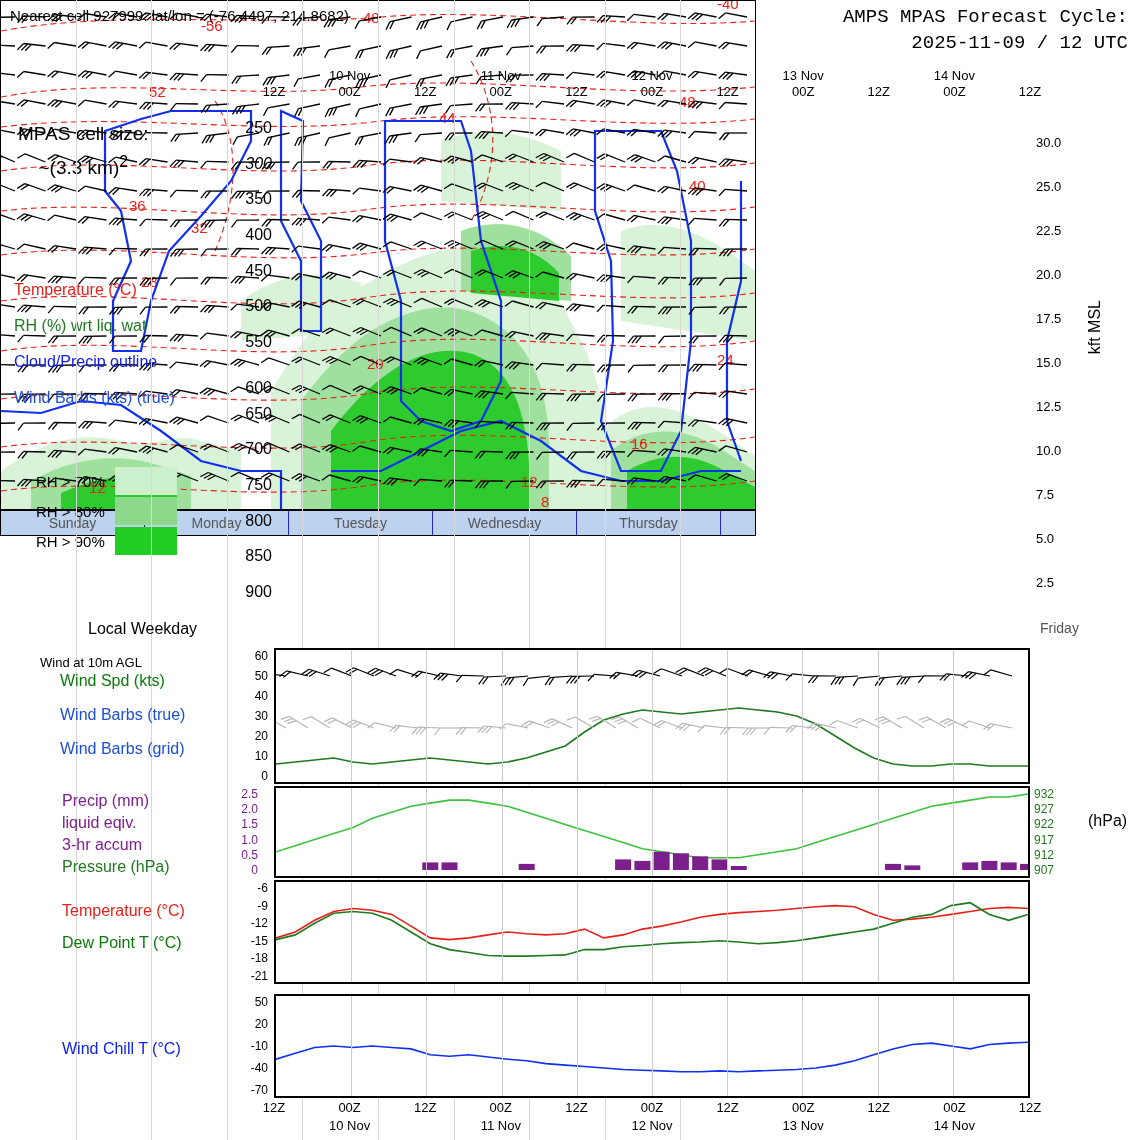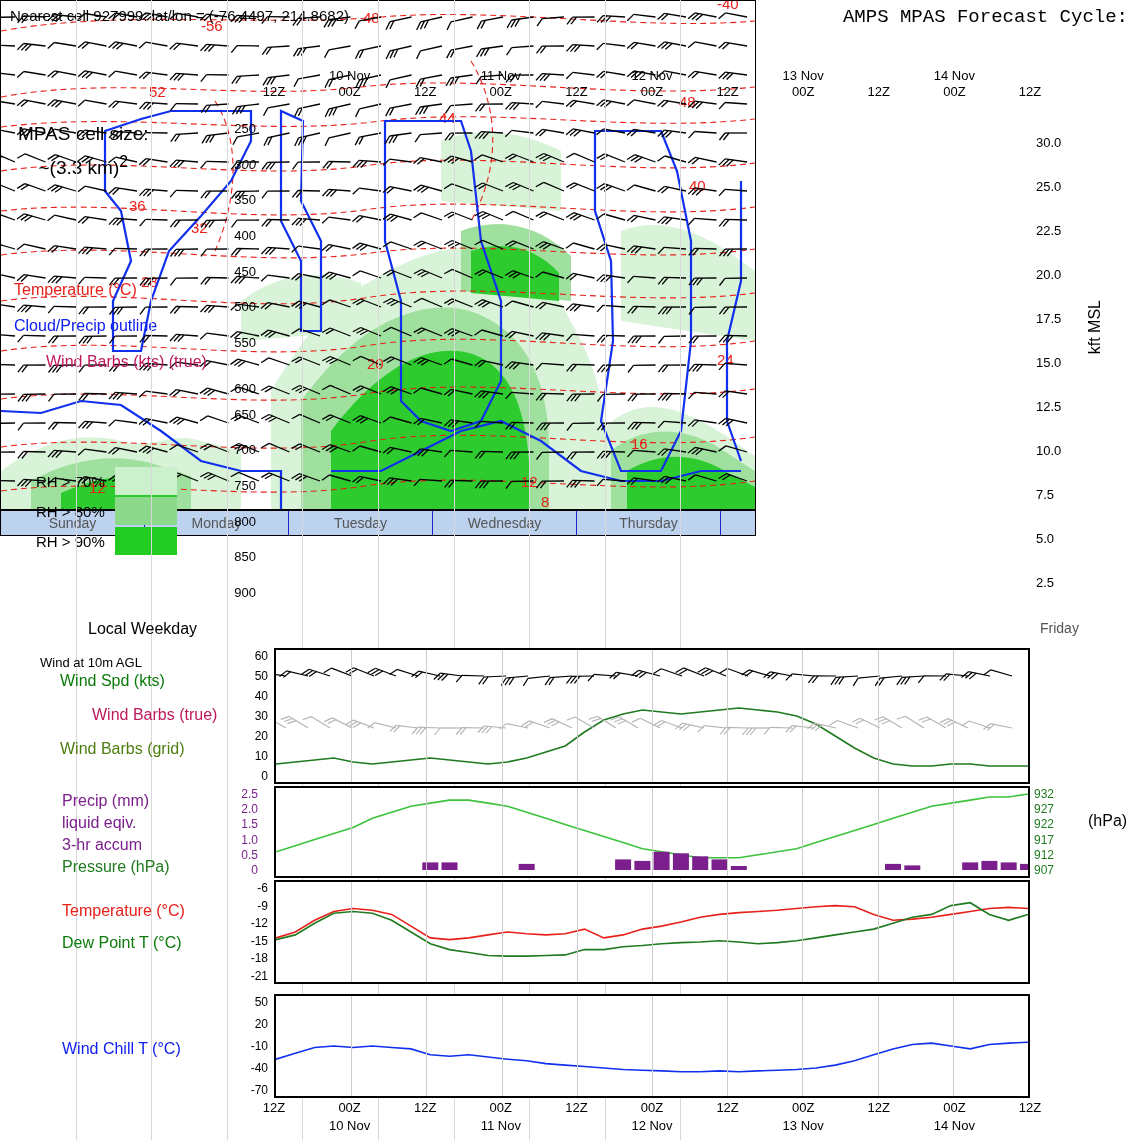--- a/index.html
+++ b/index.html
@@ -12,21 +12,21 @@
   
   #main-panel{left:274px;top:100px;width:756px;height:510px;border:1px solid #000;box-sizing:border-box;overflow:hidden;background:#fff;}
   #main-panel .grid-v{position:absolute;top:0;bottom:0;width:1px;background:#d8d8d8;}
 
   .toplabels{left:274px;top:68px;width:756px;height:32px;}
   .toplabels span{position:absolute;font-size:13px;text-align:center;transform:translateX(-50%);}
   .toplabels .d{top:0px;}
   .toplabels .h{top:16px;}
 
   .ylabels-left{left:234px;top:100px;width:38px;height:510px;}
-  .ylabels-left span{position:absolute;right:16px;font-size:13px;transform:translateY(-50%);}
+  .ylabels-left span{position:absolute;right:0;font-size:16px;transform:translateY(-50%);}
   .ylabels-right{left:1034px;top:100px;width:48px;height:510px;}
   .ylabels-right span{position:absolute;left:2px;font-size:13px;transform:translateY(-50%);}
   .kft-msl{left:1086px;top:300px;font-size:16px;writing-mode:vertical-rl;transform:rotate(180deg);}
 
   .legend-cell{left:18px;top:120px;font-size:19px;line-height:28px;}
   .legend-lines{left:14px;top:272px;font-size:16px;line-height:36px;}
   .legend-lines div{white-space:nowrap;}
   .rh-key{left:36px;top:466px;font-size:15px;}
   .rh-key .row{height:30px;display:flex;align-items:center;}
   .rh-key .sw{width:62px;height:28px;margin-left:10px;}
@@ -49,46 +49,48 @@
   .axis-left span{position:absolute;right:0;transform:translateY(-50%);white-space:nowrap;}
   .axis-right{position:absolute;width:60px;text-align:left;font-size:12px;}
   .axis-right span{position:absolute;left:0;transform:translateY(-50%);white-space:nowrap;}
 
   .lbl-block{position:absolute;font-size:16px;line-height:22px;}
   .g-green{color:#1f7a1f;}
   .g-dgreen{color:#0a7a0a;}
   .g-red{color:#e8201a;}
   .g-blue{color:#1020ee;}
   .g-purple{color:#7b1f8c;}
-  .g-grey{color:#4d7c0f;}
-  .g-black{color:#be185d;margin-left:32px;}
+  .g-grey{color:#1d4ed8;}
+  .g-black{color:#1d4ed8;}
 
   .bottom-axis{left:274px;top:1100px;width:756px;height:40px;}
   .bottom-axis span{position:absolute;font-size:13px;transform:translateX(-50%);}
   .bottom-axis .h{top:0;}
   .bottom-axis .d{top:18px;}
   svg{display:block;}
 </style>
 </head>
 <body>
 
 <div class="abs hdr-left">
   <div class="sub">Nearest cell 927999: lat/lon = (-76.4497, 214.8682)</div>
 </div>
 <div class="abs hdr-right">
   <div>AMPS MPAS Forecast Cycle:</div>
+  <div>2025-11-09 / 12 UTC</div>
 </div>
 
 <div class="abs legend-cell">
   <div>MPAS cell size:</div>
   <div style="text-align:center">~(3.3&nbsp;km)<sup>2</sup></div>
 </div>
 
 <div class="abs legend-lines">
   <div class="g-red">Temperature (°C)</div>
+  <div class="g-green">RH (%) wrt liq. wat</div>
   <div class="g-blue">Cloud/Precip outline</div>
   <div class="g-black">Wind Barbs (kts) (true)</div>
 </div>
 
 <div class="abs rh-key">
   <div class="row">
     <span>RH &gt; 70%</span>
     <span class="sw" style="background:#ccf0cc"></span>
   </div>
   <div class="row">

